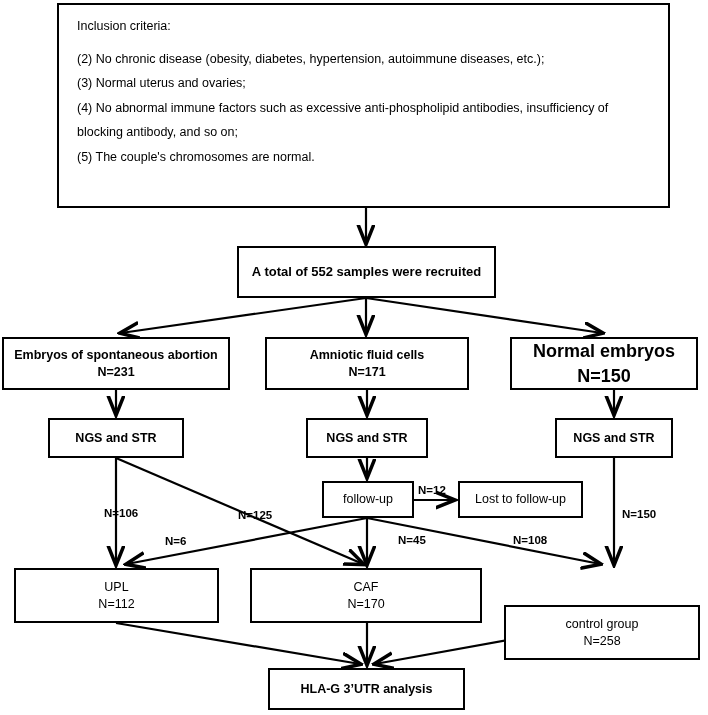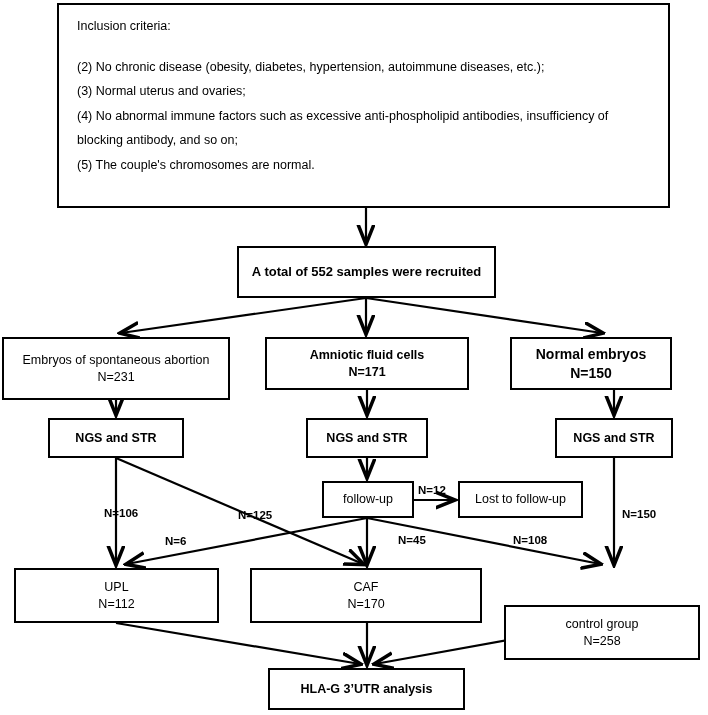--- a/index.html
+++ b/index.html
@@ -38,35 +38,35 @@
     top: 3px;
     width: 613px;
     height: 205px;
     align-items: flex-start;
     justify-content: flex-start;
     padding: 14px 16px 10px 18px;
   }
   #criteria-box .crit-title {
     font-size: 12.5px;
     font-weight: 400;
-    margin-bottom: 22px;
+    margin-bottom: 14px;
     text-align: left;
   }
   #criteria-box .crit-item {
     font-size: 12.5px;
     font-weight: 400;
     text-align: left;
     line-height: 1.95;
     white-space: normal;
   }
   
   .b-total   { left: 237px; top: 246px;  width: 259px; height: 52px;  font-size: 13px; font-weight: bold; }
-  .b-grp1    { left: 2px;   top: 337px;  width: 228px; height: 63px;  font-size: 12.5px; font-weight: normal; }
+  .b-grp1    { left: 2px;   top: 337px;  width: 228px; height: 53px;  font-size: 12.5px; font-weight: bold; }
   .b-grp2    { left: 265px; top: 337px;  width: 204px; height: 53px;  font-size: 12.5px; font-weight: bold; }
-  .b-grp3    { left: 510px; top: 337px;  width: 162px; height: 53px;  font-size: 14px; font-weight: bold; }
+  .b-grp3    { left: 510px; top: 337px;  width: 188px; height: 53px;  font-size: 18px; font-weight: bold; }
   .b-ngs1    { left: 48px;  top: 418px;  width: 136px; height: 40px;  font-size: 12.5px; font-weight: bold; }
   .b-ngs2    { left: 306px; top: 418px;  width: 122px; height: 40px;  font-size: 12.5px; font-weight: bold; }
   .b-ngs3    { left: 555px; top: 418px;  width: 118px; height: 40px;  font-size: 12.5px; font-weight: bold; }
   .b-follow  { left: 322px; top: 481px;  width: 92px;  height: 37px;  font-size: 12.5px; font-weight: normal; }
   .b-lost    { left: 458px; top: 481px;  width: 125px; height: 37px;  font-size: 12.5px; font-weight: normal; }
   .b-upl     { left: 14px;  top: 568px;  width: 205px; height: 55px;  font-size: 12.5px; font-weight: normal; }
   .b-caf     { left: 250px; top: 568px;  width: 232px; height: 55px;  font-size: 12.5px; font-weight: normal; }
   .b-ctrl    { left: 504px; top: 568px;  width: 196px; height: 55px;  font-size: 12.5px; font-weight: normal; margin-top: 37px; }
   .b-hlag    { left: 268px; top: 668px;  width: 197px; height: 42px;  font-size: 12.5px; font-weight: bold; }
 

